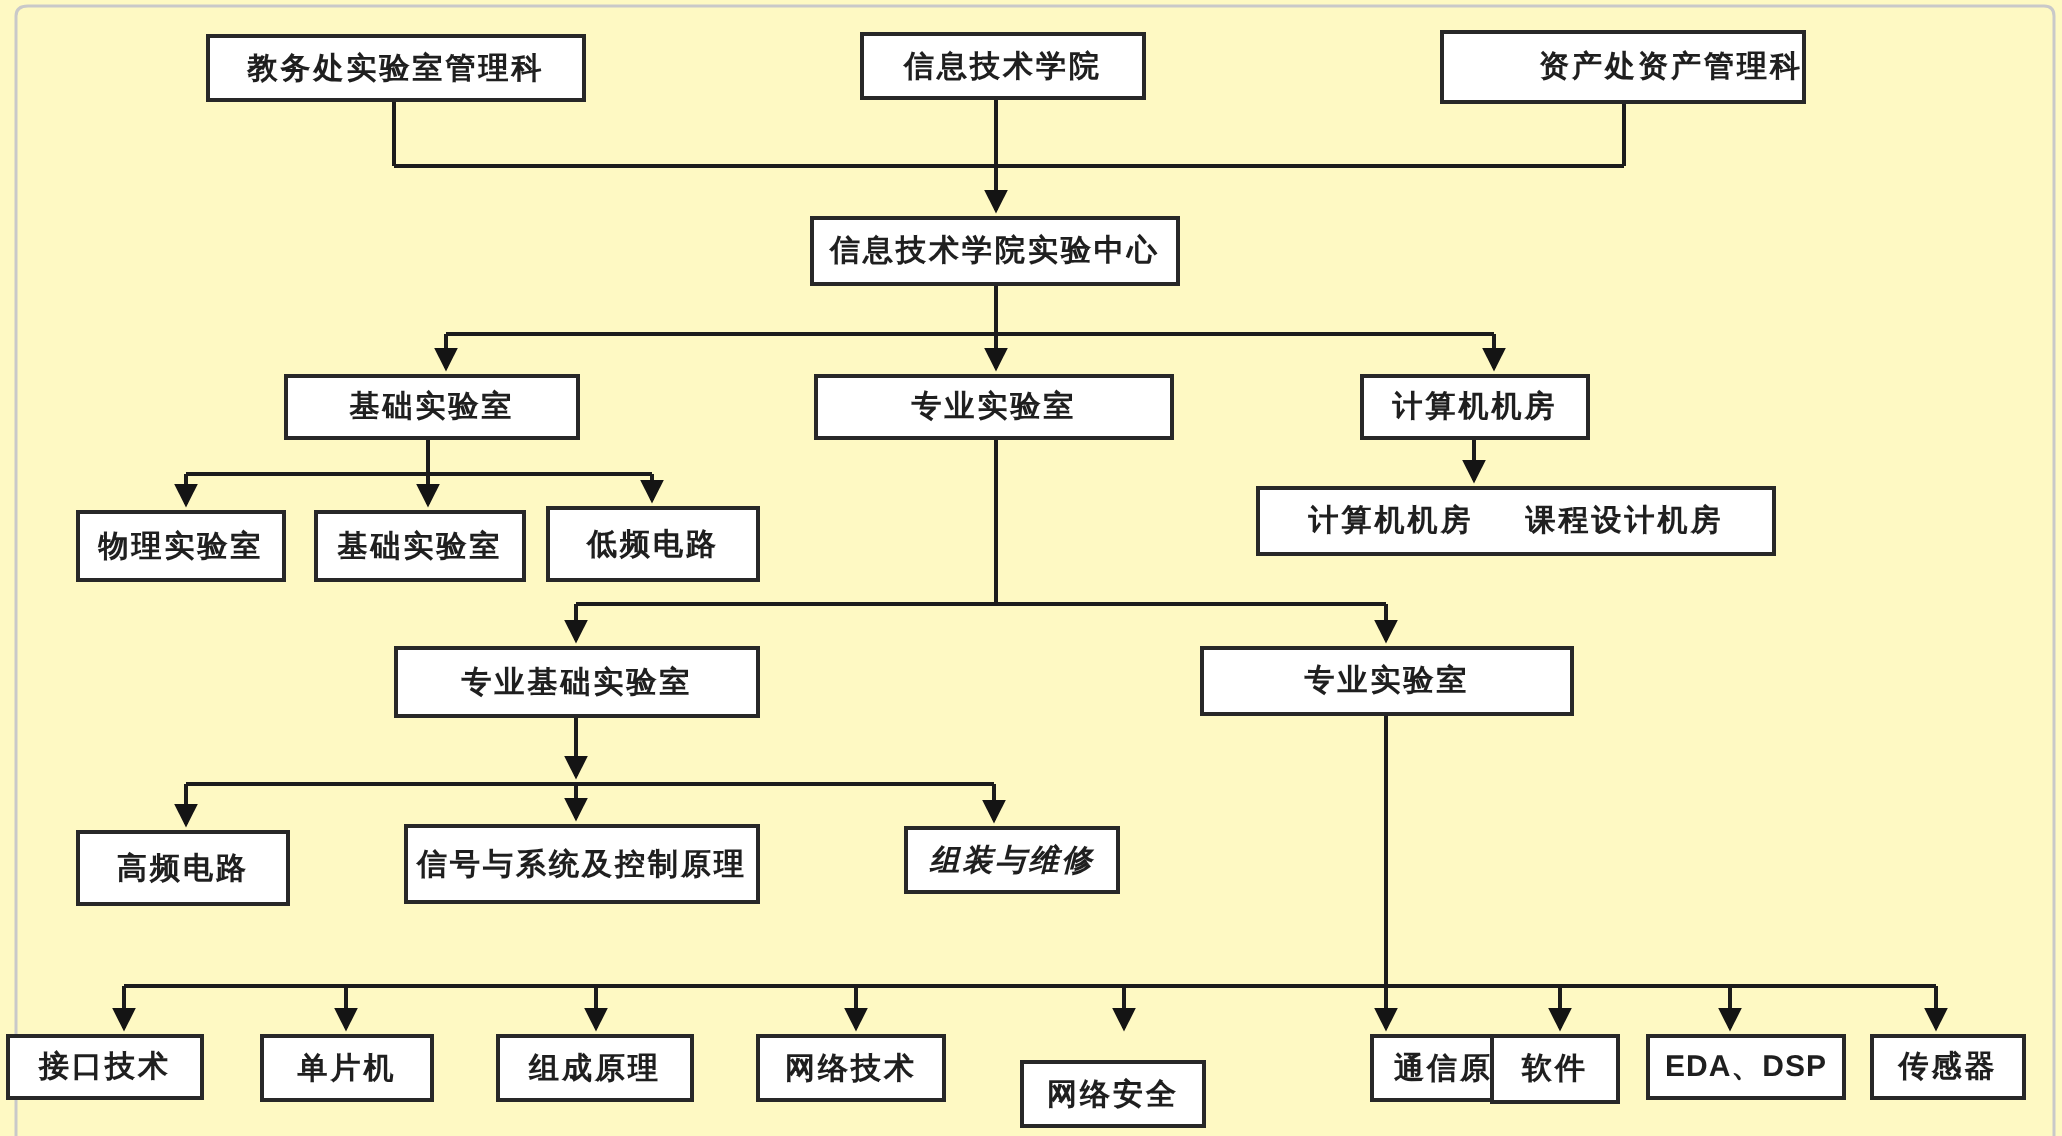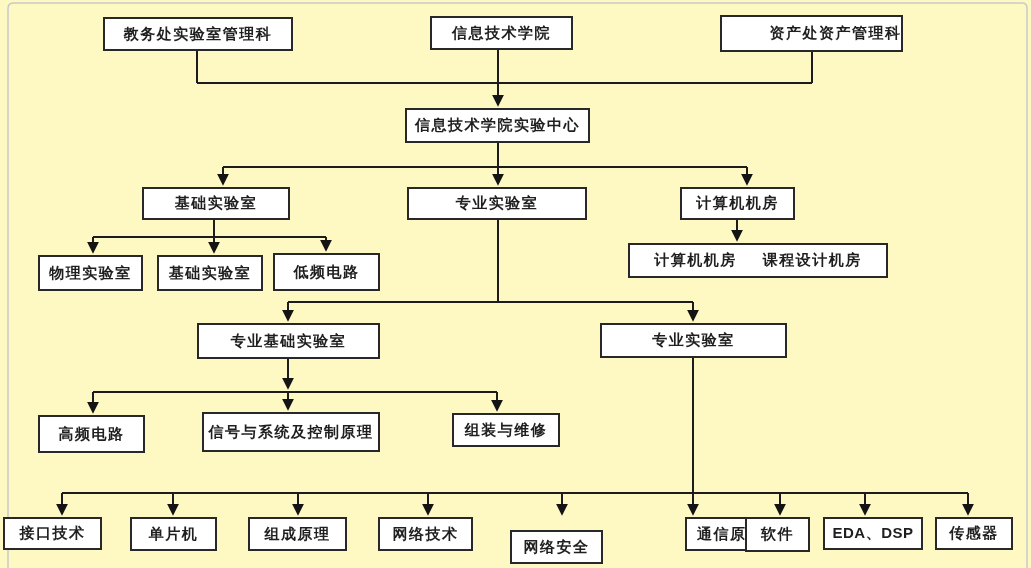--- a/index.html
+++ b/index.html
@@ -109,21 +109,21 @@
   <div class="node dual" style="left:628px; top:243px; width:260px; height:35px;">
     <span>计算机机房</span>
     <span>课程设计机房</span>
   </div>
 
   <div class="node" style="left:197px; top:323px; width:183px; height:36px;">专业基础实验室</div>
   <div class="node" style="left:600px; top:323px; width:187px; height:35px;">专业实验室</div>
 
   <div class="node" style="left:38px;  top:415px; width:107px; height:38px;">高频电路</div>
   <div class="node" style="left:202px; top:412px; width:178px; height:40px;">信号与系统及控制原理</div>
-  <div class="node" style="left:452px; top:413px; width:108px; height:34px;">组装与维修</div>
+  <div class="node" style="left:452px; top:413px; width:108px; height:34px;font-style:italic;">组装与维修</div>
 
   <div class="node" style="left:3px;   top:517px; width:99px;  height:33px;">接口技术</div>
   <div class="node" style="left:130px; top:517px; width:87px;  height:34px;">单片机</div>
   <div class="node" style="left:248px; top:517px; width:99px;  height:34px;">组成原理</div>
   <div class="node" style="left:378px; top:517px; width:95px;  height:34px;">网络技术</div>
   <div class="node" style="left:510px; top:530px; width:93px;  height:34px;">网络安全</div>
   <div class="node" style="left:637px; top:517px; width:90px;  height:34px;margin-left:48px;">通信原理</div>
   <div class="node" style="left:745px; top:517px; width:65px;  height:35px;">软件</div>
   <div class="node" style="left:823px; top:517px; width:100px; height:33px; letter-spacing:0.5px;">EDA、DSP</div>
   <div class="node" style="left:935px; top:517px; width:78px;  height:33px;">传感器</div>

